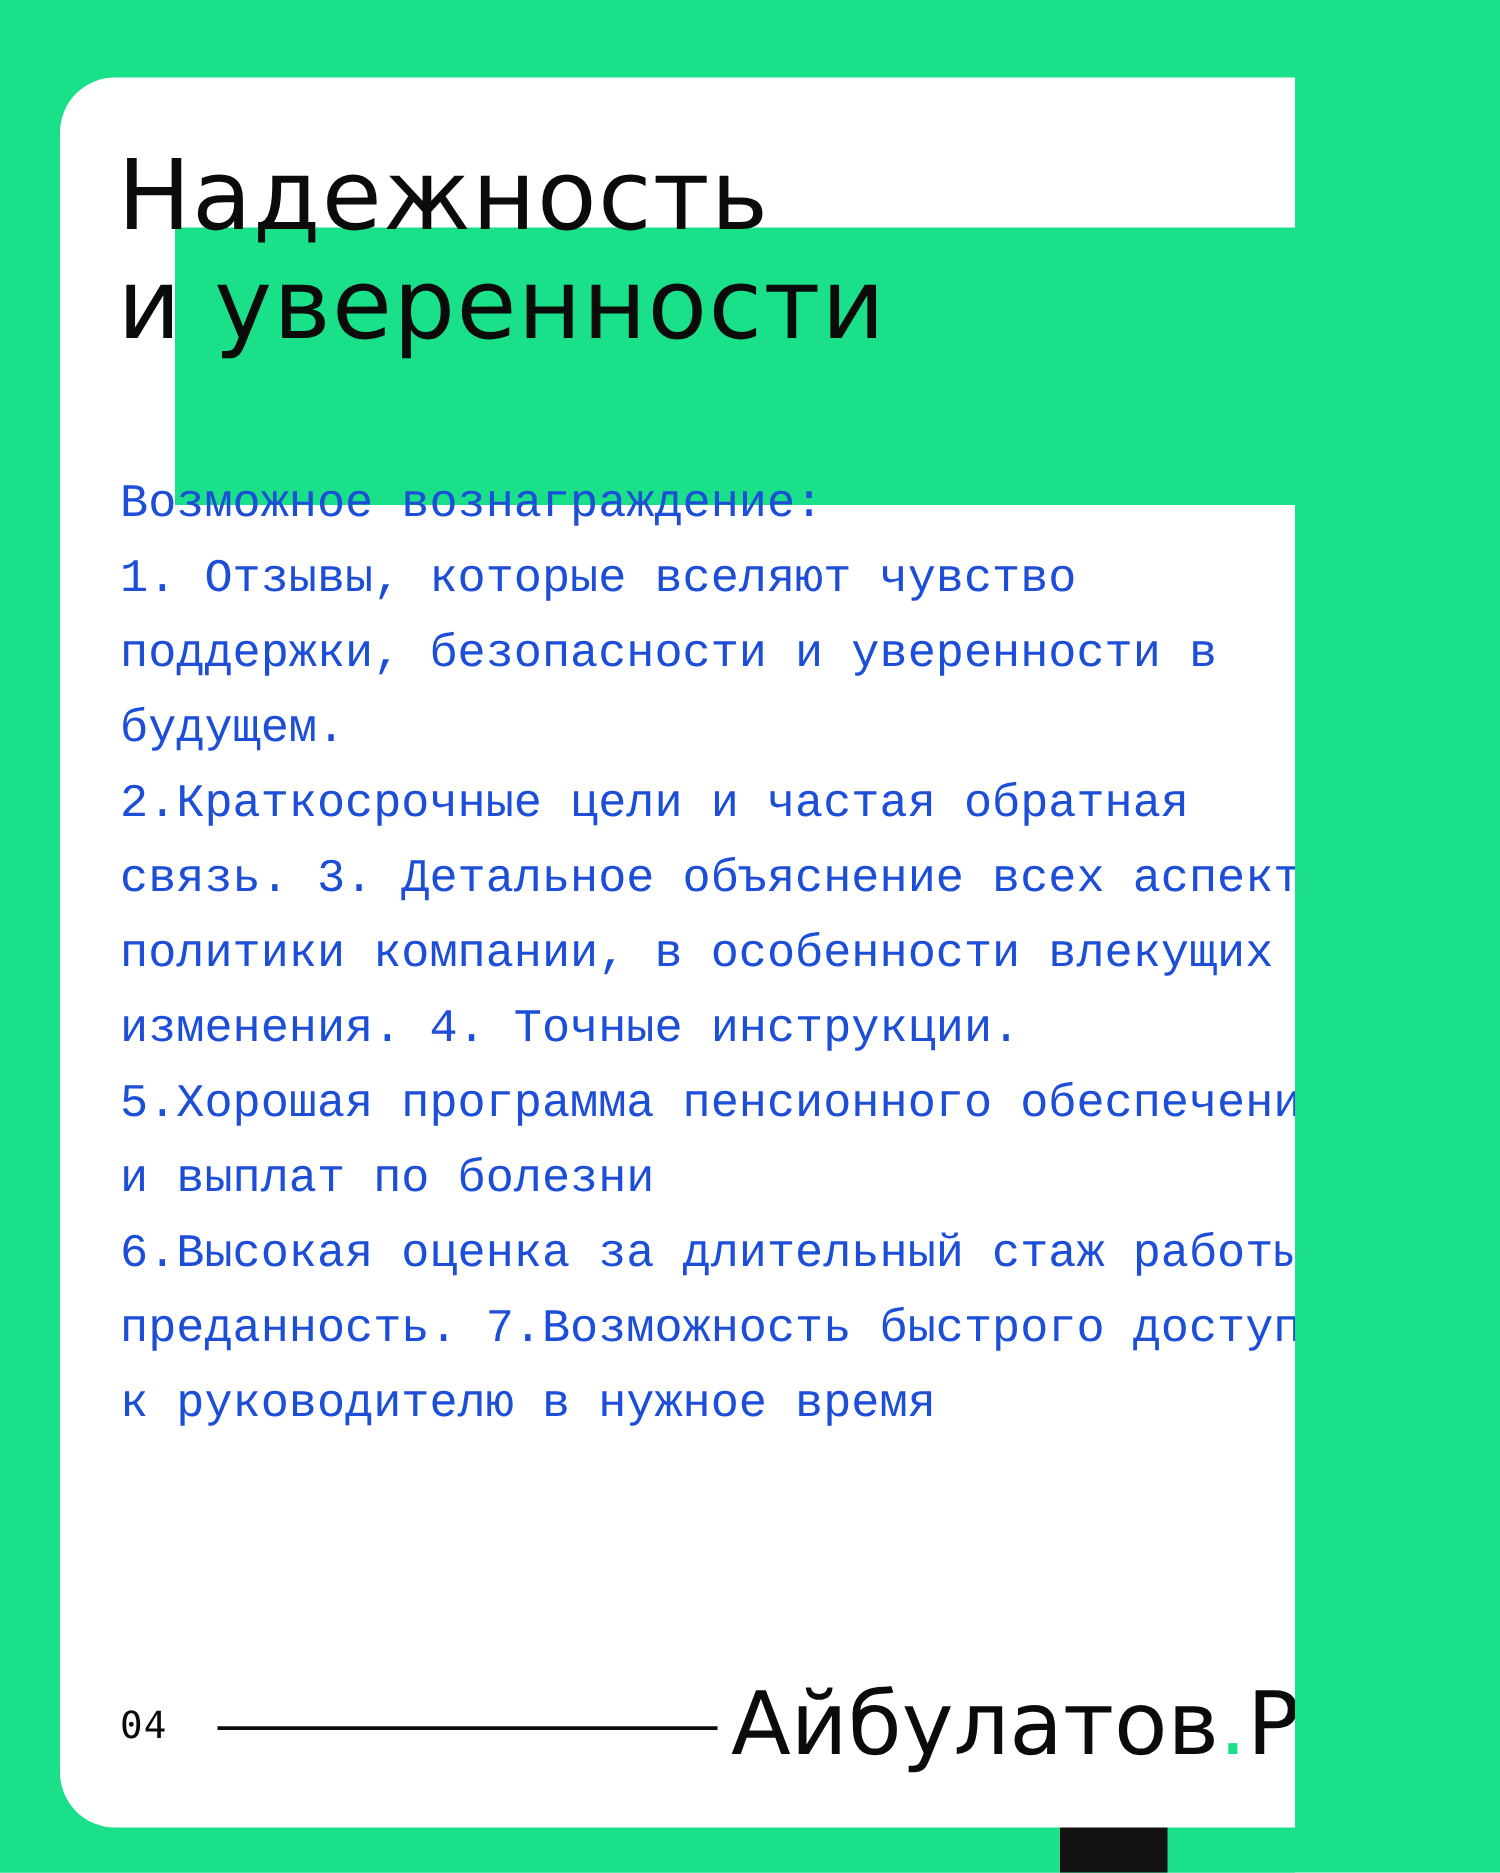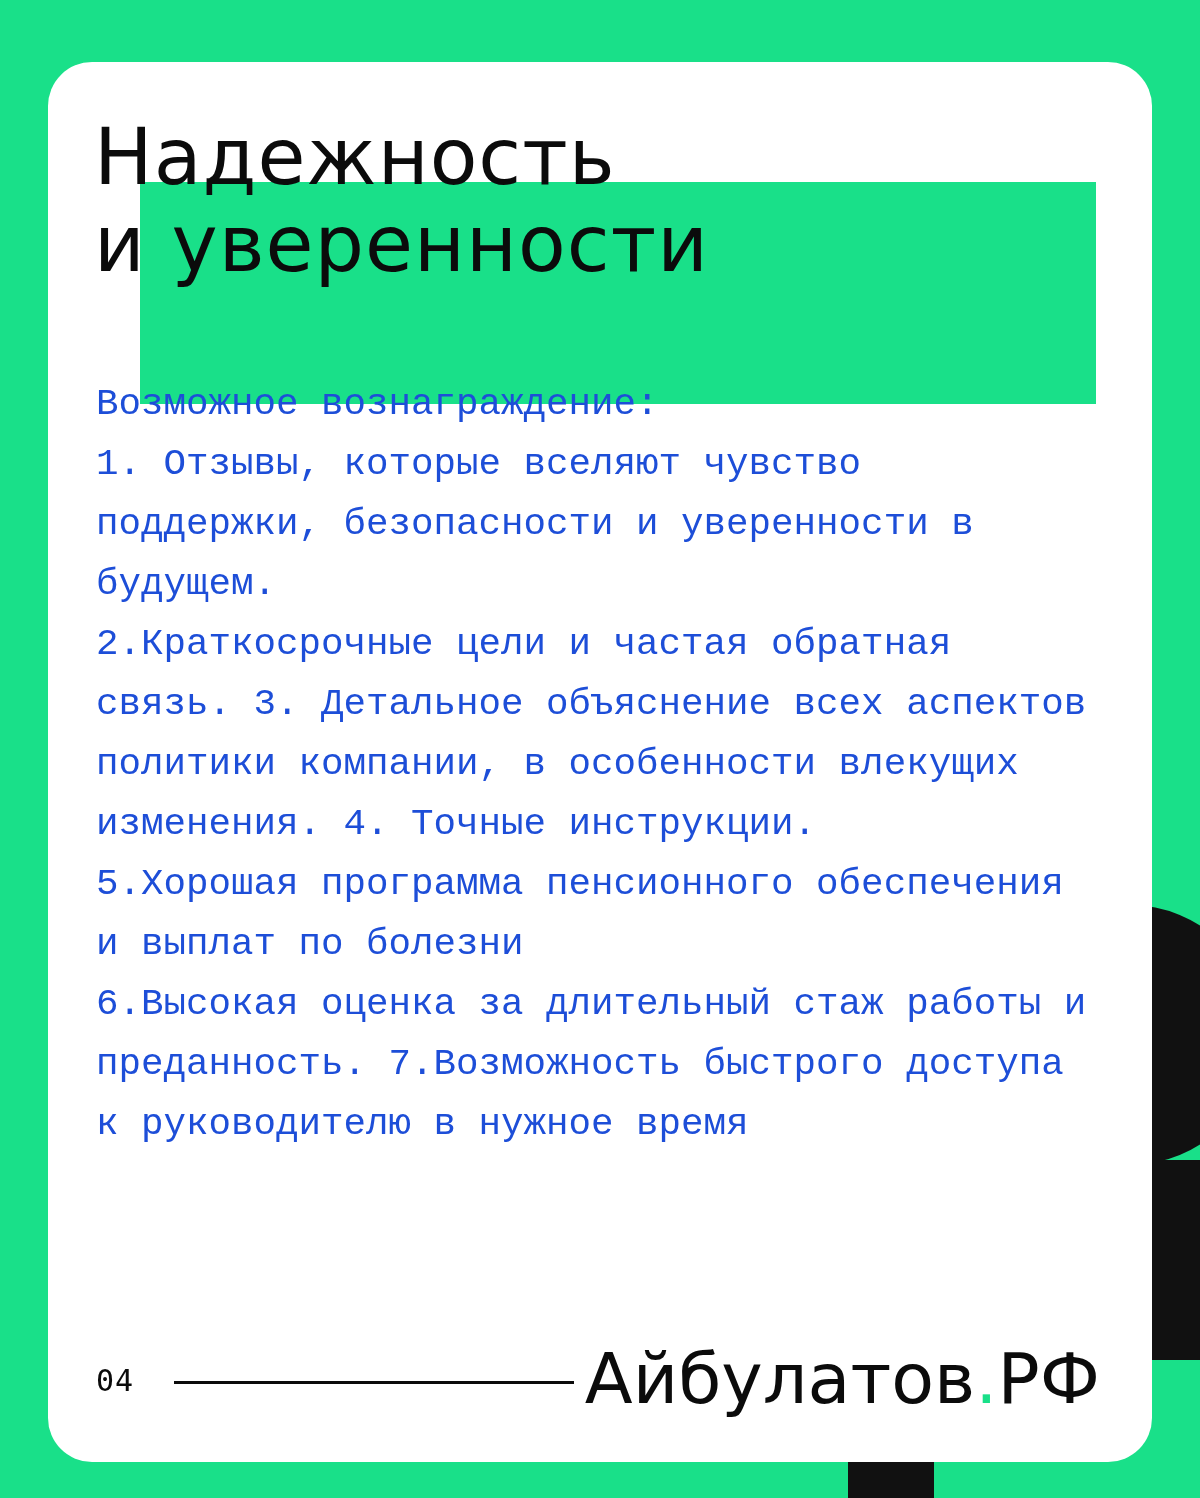--- a/index.html
+++ b/index.html
@@ -9,21 +9,21 @@
   body {
     width: 1200px;
     height: 1498px;
     background: #19E089;
     font-family: "DejaVu Sans Mono", monospace;
     overflow: hidden;
   }
 
   .slide {
     position: relative;
-    width: 1200px;
+    width: 1036px;
     height: 1498px;
     background: #19E089;
     overflow: hidden;
   }
 
   
   .deco-circle {
     position: absolute;
     right: -60px;
     top: 905px;

